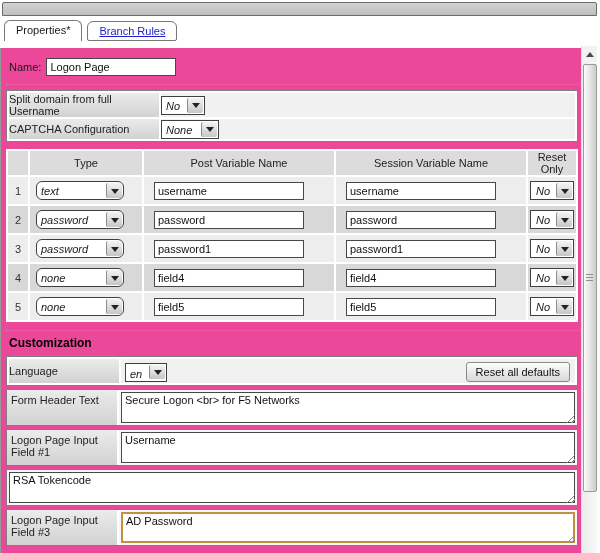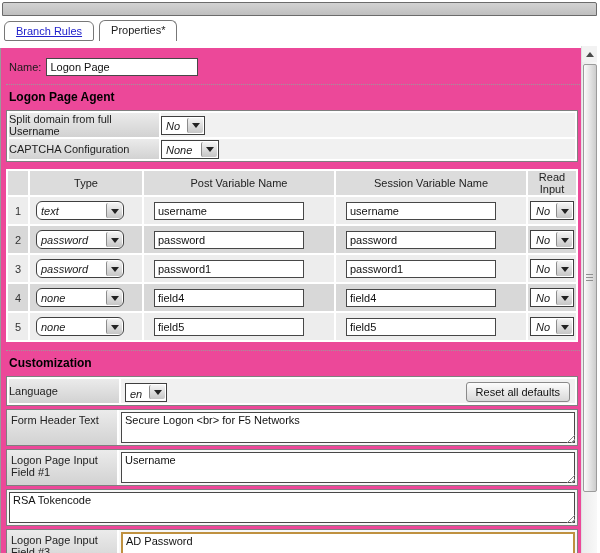--- a/index.html
+++ b/index.html
@@ -19,21 +19,21 @@
   .tab.link span{color:#2222cc;text-decoration:underline;}
 
   
   .content{position:absolute;left:0;top:48px;width:578px;height:511px;
            border-left:1px solid #9a9a9a;border-right:1px solid #9a9a9a;
            padding-left:5px;box-sizing:content-box;overflow:hidden;background:#ec4899;}
 
   .name-row{margin:10px 0 0 3px;display:flex;align-items:center;gap:5px;}
   .tinput{border:1px solid #474747;height:18px;box-sizing:border-box;background:#fff;
           font:11px "Liberation Sans",sans-serif;padding:0 3px;color:#111;}
-  .name-input{width:152px;}
+  .name-input{width:130px;}
 
   .dotted{border:none;border-top:1px dotted #9a9a9a;margin:8px 2px 5px 0;}
   .section-title{font-weight:bold;font-size:12px;margin:2px 0 6px 3px;color:#000;}
 
   
   .box-table{border-collapse:separate;border-spacing:2px;background:#fff;
              border:1px solid #7f7f7f;width:572px;}
   .box-table td{padding:0;}
   .lbl-cell{background:linear-gradient(180deg,#ebebeb,#d2d2d2);padding:3px 4px;color:#222;}
   .val-cell{background:#f1f1f1;padding:2px 4px;}
@@ -98,38 +98,37 @@
               background:repeating-linear-gradient(180deg,#8f8f8f 0 1px,transparent 1px 3px);}
 </style>
 </head>
 <body>
 
 <div class="screen">
 
   <div class="titlebar"></div>
 
   <div class="tabstrip">
+    <div class="tab active">
+      <span>Properties*</span>
+    </div>
     <div class="tab link">
       <span>Branch Rules</span>
-    </div>
-    <div class="tab active">
-      <span>Properties*</span>
     </div>
   </div>
 
   <div class="content">
 
     <div class="name-row">
       <span>Name:</span>
       <input class="tinput name-input" value="Logon Page" style="">
     </div>
 
     <hr class="dotted">
 
-    <div class="section-title">Logon Page Agent</div>
 
     <table class="box-table agent-table">
       <tbody>
           <tr>
         <td class="lbl-cell">Split domain from full Username</td>
         <td class="val-cell">
           <div class="combo combo-no">
             <span class="combo-text">No</span>
             <span class="combo-btn">
                   <i class="tri"></i>
@@ -158,21 +157,21 @@
           <col style="width:190px">
           <col style="width:190px">
           <col style="width:48px">
         </colgroup>
       <tbody>
           <tr>
         <th></th>
         <th>Type</th>
         <th>Post Variable Name</th>
         <th>Session Variable Name</th>
-        <th>Read Input</th>
+        <th>Reset Only</th>
       </tr>
 
       <tr class="row-odd">
         <td class="num-cell">1</td>
         <td class="type-cell">
           <div class="combo combo-type">
             <span class="combo-text">text</span>
             <span class="combo-btn">
                   <i class="tri"></i>
                 </span>

